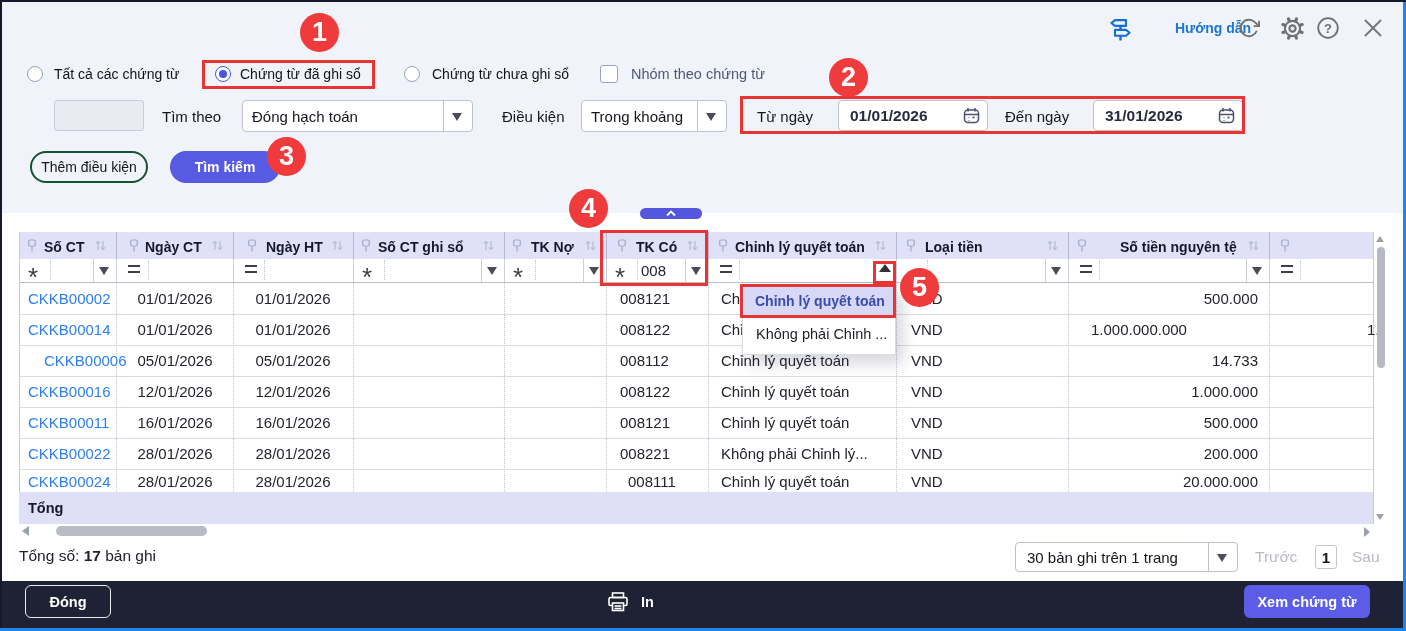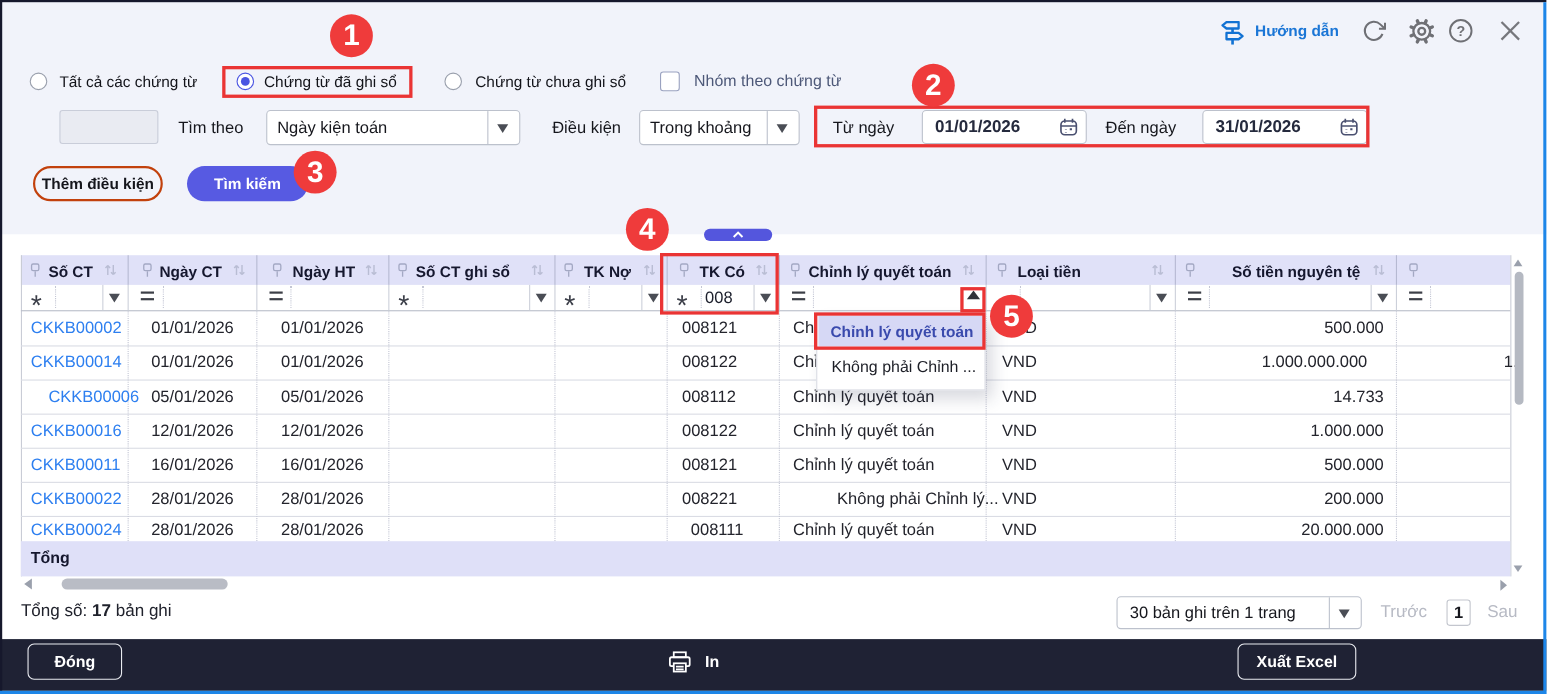--- a/index.html
+++ b/index.html
@@ -38,21 +38,21 @@
   <div class="abs" style="left:0;top:0;width:2px;height:628px;background:#16182c;z-index:60"></div>
   <div class="abs" style="left:1403px;top:2px;width:3px;height:629px;background:#1d86e8;z-index:60"></div>
   <div class="abs" style="left:0;top:628px;width:1406px;height:3px;background:#1d86e8;z-index:60"></div>
 
 
   <svg class="abs" style="left:1110px;top:19px" width="21" height="22" viewBox="0 0 21 22">
     <line x1="10.5" y1="6" x2="10.5" y2="21.5" stroke="#1272d3" stroke-width="2.4"></line>
     <polygon points="16,1.1 16,6.9 5,6.9 1.4,4 5,1.1" fill="#f1f3fa" stroke="#1272d3" stroke-width="2.1" stroke-linejoin="round"></polygon>
     <polygon points="5,10.9 16,10.9 19.6,13.8 16,16.7 5,16.7" fill="#f1f3fa" stroke="#1272d3" stroke-width="2.1" stroke-linejoin="round"></polygon>
   </svg>
-  <div class="abs" style="left:1141px;top:20px;font-size:14px;font-weight:700;color:#1b76d6">Hướng dẫn</div>
+  <div class="abs" style="left:1175px;top:20px;font-size:14px;font-weight:700;color:#1b76d6">Hướng dẫn</div>
   <svg class="abs" style="left:1238px;top:17px" width="22" height="22" viewBox="0 0 24 24" fill="none" stroke="#6f7075" stroke-width="2">
     <polyline points="23 4 23 10 17 10"></polyline>
     <path d="M20.49 15a9 9 0 1 1-2.12-9.36L23 10"></path>
   </svg>
   <svg class="abs" style="left:1281px;top:17px" width="23" height="23" viewBox="0 0 23 23" fill="none" stroke="#6f7075">
       <circle cx="11.5" cy="11.5" r="7.6" stroke-width="2.1"></circle>
       <circle cx="11.5" cy="11.5" r="3.1" stroke-width="2.1"></circle>
       <g stroke-width="3.1" stroke-linecap="round">
         <line x1="18.89" y1="14.56" x2="21.11" y2="15.48"></line>
         <line x1="14.56" y1="18.89" x2="15.48" y2="21.11"></line>
@@ -79,21 +79,21 @@
   <div class="blbl" style="left:240px;top:66px">Chứng từ đã ghi sổ</div>
   <div class="redbox" style="left:202px;top:60px;width:167px;height:23px"></div>
   <div class="radio" style="left:404px;top:66px"></div>
   <div class="blbl" style="left:432px;top:66px">Chứng từ chưa ghi sổ</div>
   <div class="abs" style="left:600px;top:65px;width:18px;height:18px;border:1.5px solid #9aa2c0;border-radius:3px;background:#fff;box-sizing:border-box"></div>
   <div class="abs" style="left:631px;top:66px;font-size:14.5px;color:#4d5878;white-space:nowrap">Nhóm theo chứng từ</div>
 
   <div class="abs" style="left:54px;top:100px;width:90px;height:31px;background:#e9ebf2;border:1px solid #c9cdd9;border-radius:3px;box-sizing:border-box"></div>
   <div class="lbl" style="left:162px;top:108px">Tìm theo</div>
   <div class="inp" style="left:242px;top:100px;width:231px;height:32px"></div>
-  <div class="lbl" style="left:252px;top:108px">Ngày kiện toán</div>
+  <div class="lbl" style="left:252px;top:108px">Đóng hạch toán</div>
   <div class="fsep" style="left:443px;top:101px;height:30px;background:#bcc1cc"></div>
   <div class="ddarrow" style="left:452px;top:113px"></div>
   <div class="lbl" style="left:502px;top:108px">Điều kiện</div>
   <div class="inp" style="left:581px;top:100px;width:146px;height:32px"></div>
   <div class="lbl" style="left:591px;top:108px">Trong khoảng</div>
   <div class="fsep" style="left:697px;top:101px;height:30px;background:#bcc1cc"></div>
   <div class="ddarrow" style="left:706px;top:113px"></div>
 
   <div class="redbox" style="left:740px;top:96px;width:499px;height:32px"></div>
   <div class="lbl" style="left:757px;top:108px">Từ ngày</div>
@@ -114,21 +114,21 @@
   <svg class="abs" style="left:1218px;top:107px" width="17" height="17" viewBox="0 0 17 17" fill="none" stroke="#4a5070" stroke-width="1.5">
     <rect x="1.5" y="3" width="14" height="12.5" rx="3.5"></rect>
     <line x1="1.5" y1="7.5" x2="15.5" y2="7.5"></line>
     <line x1="5" y1="1" x2="5" y2="4.5"></line>
       <line x1="12" y1="1" x2="12" y2="4.5"></line>
     <line x1="6" y1="10.5" x2="6" y2="11" stroke-width="1.8"></line>
       <line x1="6" y1="13" x2="6" y2="13.5" stroke-width="1.8"></line>
     <line x1="9.5" y1="10.5" x2="11.5" y2="10.5" stroke-width="1.8"></line>
   </svg>
 
-  <div class="abs" style="left:30px;top:151px;width:118px;height:32px;border:2px solid #c2410c;border-radius:16px;box-sizing:border-box;display:flex;align-items:center;justify-content:center;font-size:14px;font-weight:700;color:#15161c">Thêm điều kiện</div>
+  <div class="abs" style="left:30px;top:151px;width:118px;height:32px;border:2px solid #14532d;border-radius:16px;box-sizing:border-box;display:flex;align-items:center;justify-content:center;font-size:14px;font-weight:400;color:#15161c">Thêm điều kiện</div>
   <div class="abs" style="left:170px;top:151px;width:110px;height:32px;background:#575ae2;border-radius:16px;display:flex;align-items:center;justify-content:center;font-size:14px;font-weight:700;color:#fff">Tìm kiếm</div>
 
   <div class="abs" style="left:640px;top:208px;width:62px;height:11px;background:#5456dd;border-radius:5.5px;z-index:5"></div>
   <svg class="abs" style="left:665px;top:210px;z-index:6" width="12" height="7" viewBox="0 0 12 7" fill="none" stroke="#fff" stroke-width="1.8">
     <polyline points="2,5.5 6,1.5 10,5.5"></polyline>
   </svg>
 
   <div class="abs" style="left:19px;top:232px;width:1354px;height:27px;background:#e0e1f8"></div>
 
   <div class="abs" style="left:19px;top:232px;width:1px;height:292px;background:#c9ccd6"></div>
@@ -310,21 +310,21 @@
   <div class="celltxt" style="left:721px;top:290px">Chỉnh lý quyết toán</div>
   <div class="celltxt" style="left:911px;top:290px">VND</div>
   <div class="celltxt" style="left:1100px;top:290px;width:158px;text-align:right">500.000</div>
 
   <div class="link" style="left:28px;top:321px">CKKB00014</div>
   <div class="celltxt" style="left:117px;top:321px;width:116px;text-align:center">01/01/2026</div>
   <div class="celltxt" style="left:233px;top:321px;width:120px;text-align:center">01/01/2026</div>
   <div class="celltxt" style="left:620px;top:321px">008122</div>
   <div class="celltxt" style="left:721px;top:321px">Chỉnh lý quyết toán</div>
   <div class="celltxt" style="left:911px;top:321px">VND</div>
-  <div class="celltxt" style="left:1116px;top:321px;width:158px;text-align:center">1.000.000.000</div>
+  <div class="celltxt" style="left:1091px;top:321px;width:158px;text-align:left">1.000.000.000</div>
   <div class="celltxt" style="left:1367px;top:321px;width:10px;overflow:hidden">1.0</div>
 
   <div class="link" style="left:44px;top:352px">CKKB00006</div>
   <div class="celltxt" style="left:117px;top:352px;width:116px;text-align:center">05/01/2026</div>
   <div class="celltxt" style="left:233px;top:352px;width:120px;text-align:center">05/01/2026</div>
   <div class="celltxt" style="left:620px;top:352px">008112</div>
   <div class="celltxt" style="left:721px;top:352px">Chỉnh lý quyết toán</div>
   <div class="celltxt" style="left:911px;top:352px">VND</div>
   <div class="celltxt" style="left:1100px;top:352px;width:158px;text-align:right">14.733</div>
 
@@ -341,21 +341,21 @@
   <div class="celltxt" style="left:233px;top:414px;width:120px;text-align:center">16/01/2026</div>
   <div class="celltxt" style="left:620px;top:414px">008121</div>
   <div class="celltxt" style="left:721px;top:414px">Chỉnh lý quyết toán</div>
   <div class="celltxt" style="left:911px;top:414px">VND</div>
   <div class="celltxt" style="left:1100px;top:414px;width:158px;text-align:right">500.000</div>
 
   <div class="link" style="left:28px;top:445px">CKKB00022</div>
   <div class="celltxt" style="left:117px;top:445px;width:116px;text-align:center">28/01/2026</div>
   <div class="celltxt" style="left:233px;top:445px;width:120px;text-align:center">28/01/2026</div>
   <div class="celltxt" style="left:620px;top:445px">008221</div>
-  <div class="celltxt" style="left:761px;top:445px">Không phải Chỉnh lý...</div>
+  <div class="celltxt" style="left:721px;top:445px">Không phải Chỉnh lý...</div>
   <div class="celltxt" style="left:911px;top:445px">VND</div>
   <div class="celltxt" style="left:1100px;top:445px;width:158px;text-align:right">200.000</div>
 
   <div class="link" style="left:28px;top:473px">CKKB00024</div>
   <div class="celltxt" style="left:117px;top:473px;width:116px;text-align:center">28/01/2026</div>
   <div class="celltxt" style="left:233px;top:473px;width:120px;text-align:center">28/01/2026</div>
   <div class="celltxt" style="left:628px;top:473px">008111</div>
   <div class="celltxt" style="left:721px;top:473px">Chỉnh lý quyết toán</div>
   <div class="celltxt" style="left:911px;top:473px">VND</div>
   <div class="celltxt" style="left:1100px;top:473px;width:158px;text-align:right">20.000.000</div>
@@ -397,14 +397,14 @@
 
   <div class="fbtn" style="left:25px;top:585px;width:86px;height:33px">Đóng</div>
   <svg class="abs" style="left:607px;top:591px" width="22" height="22" viewBox="0 0 22 22" fill="none" stroke="#fff" stroke-width="1.6">
     <rect x="5.5" y="2" width="11" height="4.5"></rect>
     <rect x="2" y="6.5" width="18" height="8" rx="1.5"></rect>
     <rect x="5.5" y="12" width="11" height="7.5" fill="#1f2234"></rect>
     <line x1="7.5" y1="15" x2="14.5" y2="15"></line>
       <line x1="7.5" y1="17.5" x2="14.5" y2="17.5"></line>
   </svg>
   <div class="abs" style="left:641px;top:594px;font-size:14.5px;font-weight:700;color:#fff">In</div>
-  <div class="fbtn" style="left:1125px;top:585px;width:108px;height:33px">Xuất Excel</div>
+  <div class="fbtn" style="left:1244px;top:585px;width:126px;height:33px;background:#5b5de8;border:none">Xem chứng từ</div>
 </div>
 
 </body></html>

